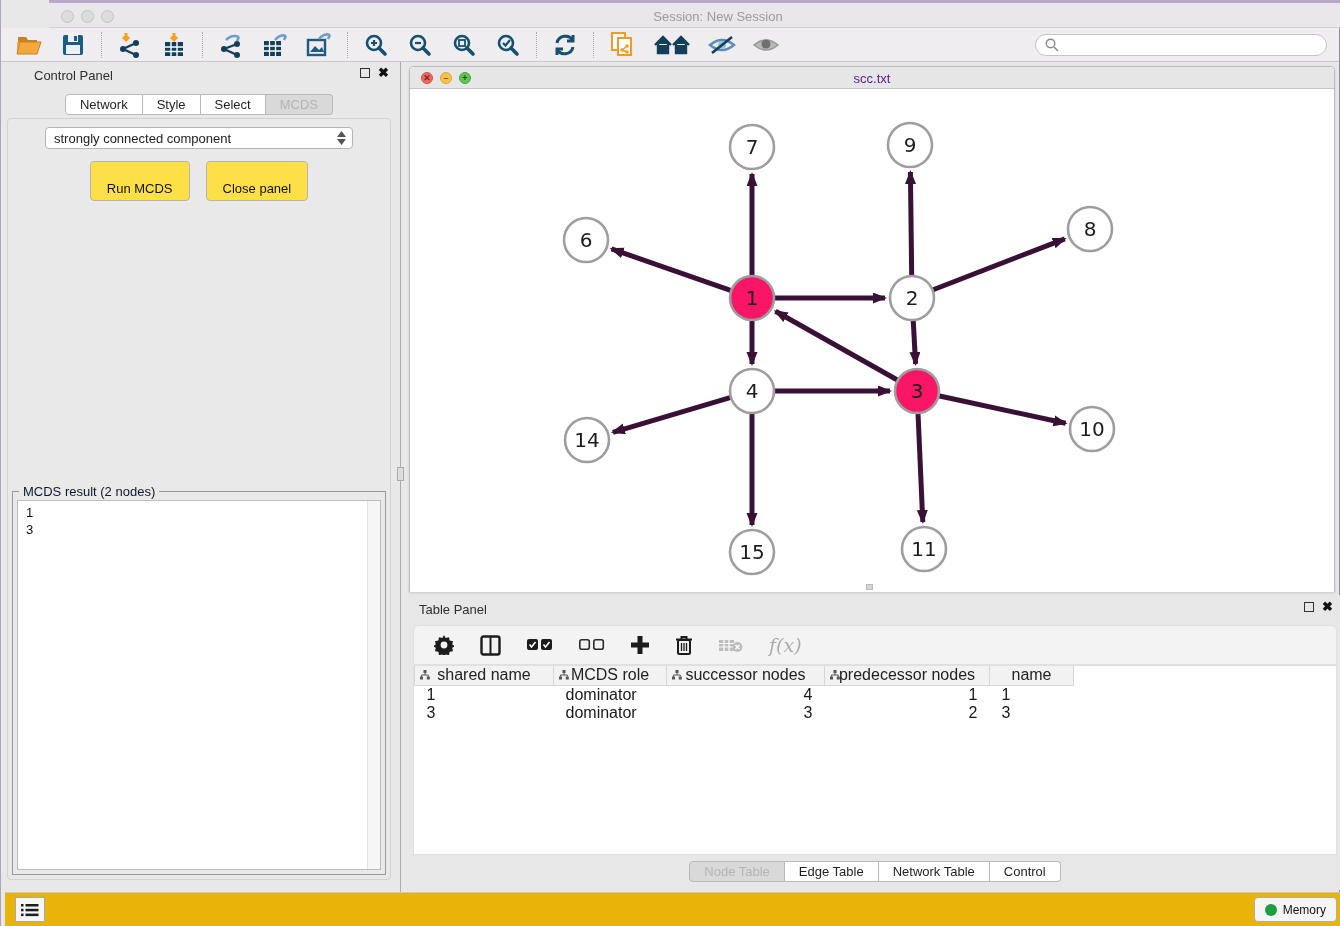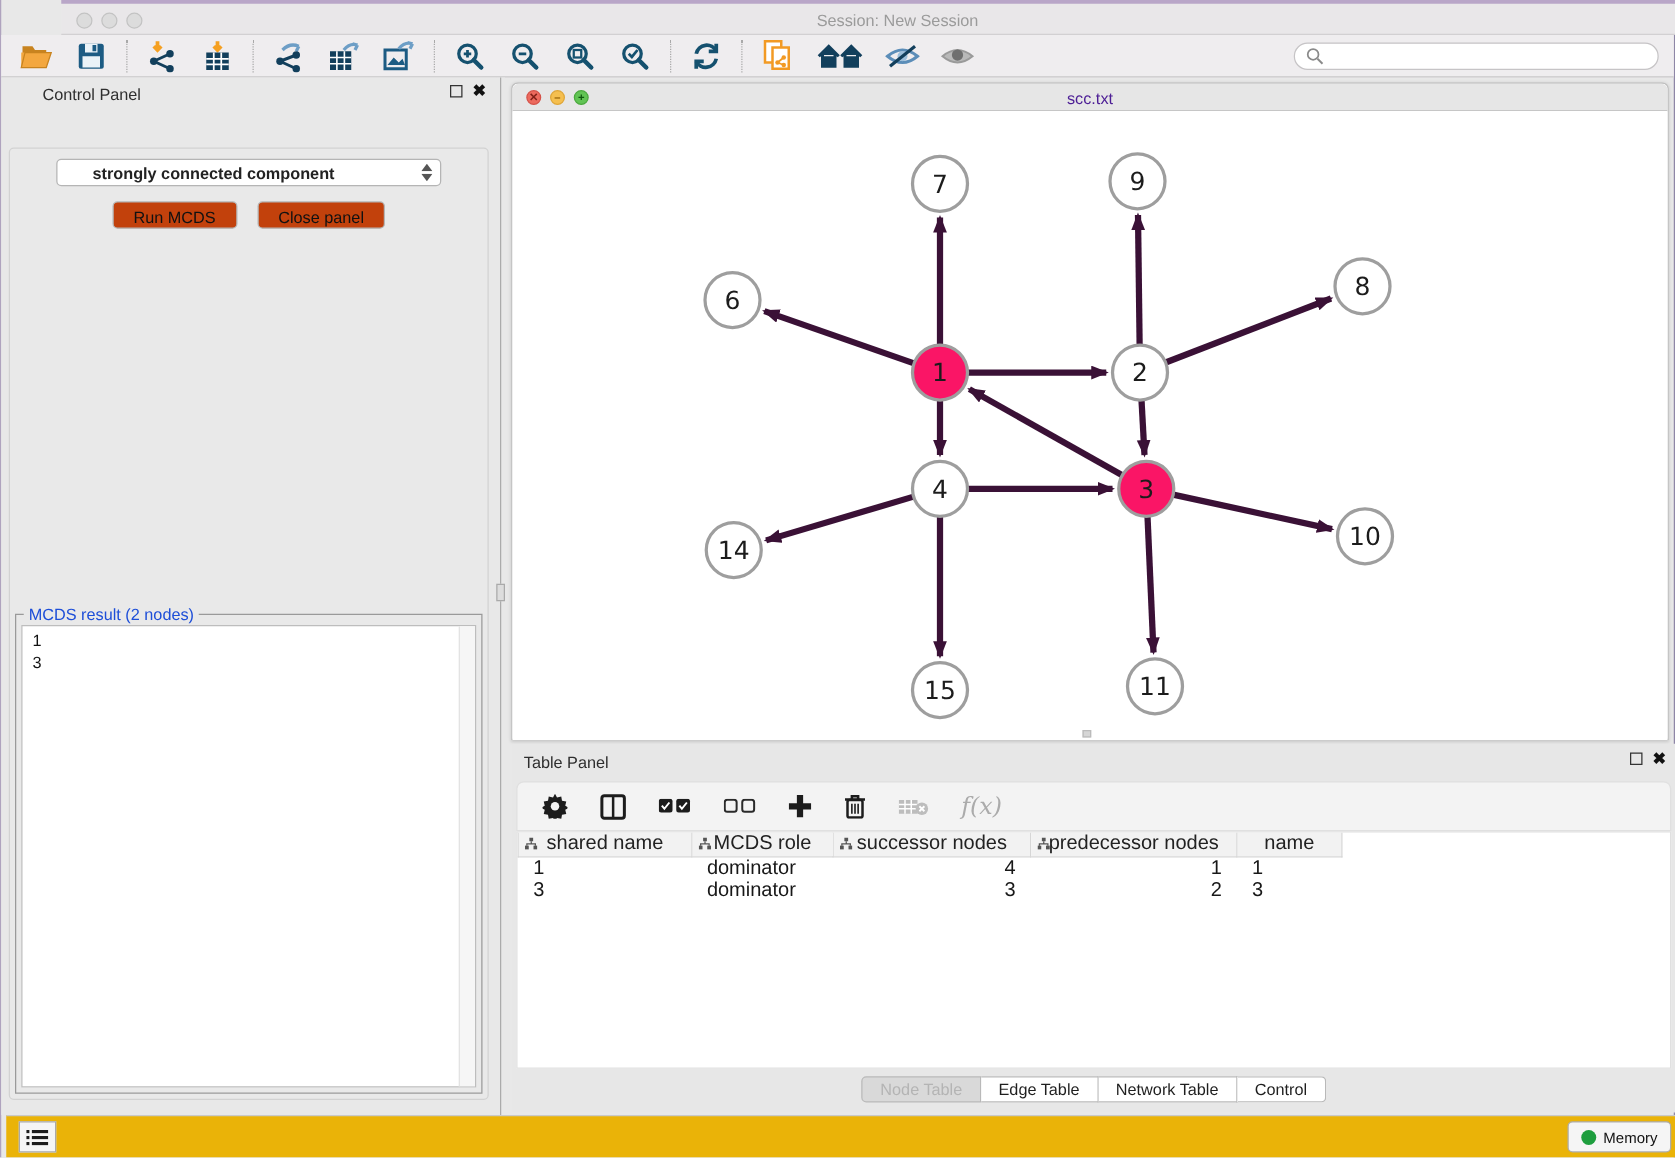--- a/index.html
+++ b/index.html
@@ -30,28 +30,28 @@
   .close-ic { font-size:13px; font-weight:bold; color:#111; line-height:10px; }
 
   .tabrow { display:flex; justify-content:center; margin-top:6px; }
   .tab { height:21px; padding:2px 14px; font-size:13px; background:#fff; border:1px solid #B9B9B9; border-left:none; color:#1F1F1F; display:flex; align-items:center; }
   .tab:first-child { border-left:1px solid #B9B9B9; border-radius:4px 0 0 4px; }
   .tab:last-child { border-radius:0 4px 4px 0; }
   .tab.selected { background:#D9D9D9; color:#B4B4B4; }
 
   .cp-content { position:absolute; left:6px; right:6px; top:56px; bottom:12px; background:#E9E9E9; border:1px solid #D2D2D2; border-radius:4px; }
   .opt-label { text-align:center; margin-top:22px; font-size:13px; color:#1E1E1E; }
-  .dropdown { margin:8px auto 0 auto; width:308px; height:22px; background:#fff; border:1px solid #B5B5B5; border-radius:4px; display:flex; align-items:center; font-size:13px; padding-left:28px; position:relative;font-weight:bold; }
+  .dropdown { margin:8px auto 0 auto; width:308px; height:22px; background:#fff; border:1px solid #B5B5B5; border-radius:4px; display:flex; align-items:center; font-size:13px; padding-left:8px; position:relative; }
   .dd-spin { position:absolute; right:4px; top:2px; width:14px; height:16px; display:flex; flex-direction:column; align-items:center; justify-content:center; color:#444; }
   .dd-spin svg { display:block; }
   .btnrow { display:flex; justify-content:center; gap:16px; margin-top:12px; }
-  .mac-btn { height:22px; padding:4px 16px; font-size:13px; background:#c2410c; border:1px solid #B5B5B5; border-radius:4px; color:#111; }
+  .mac-btn { height:22px; padding:19px 16px; font-size:13px; background:#fde047; border:1px solid #B5B5B5; border-radius:4px; color:#111; }
 
   .result-fieldset { position:absolute; left:4px; right:4px; top:372px; bottom:4px; border:1px solid #9A9A9A; background:#E9E9E9; }
-  .result-legend { position:absolute; top:-8px; left:6px; background:#E9E9E9; padding:0 4px; font-size:13px; color:#1d4ed8; }
+  .result-legend { position:absolute; top:-8px; left:6px; background:#E9E9E9; padding:0 4px; font-size:13px; color:#0f172a; }
   .result-inner { position:absolute; left:4px; right:4px; top:8px; bottom:4px; background:#fff; border:1px solid #BDBDBD; }
   .result-text { position:absolute; left:0; top:0; right:14px; bottom:0; padding:3px 8px; font-size:13px; line-height:17px; white-space:pre; color:#111; }
   .result-scroll { position:absolute; right:0; top:0; bottom:0; width:13px; background:#F6F6F6; border-left:1px solid #E3E3E3; }
 
   
   .vdivider { position:absolute; left:396px; top:62px; width:7px; height:830px; background:#E8E8E8; }
   .vdivider .line { position:absolute; left:3px; top:0; bottom:0; width:1px; background:#ABABAB; }
   .vdivider .grip { position:absolute; left:0; top:405px; width:7px; height:14px; background:#DDD; border:1px solid #AAA; }
 
   
@@ -248,20 +248,26 @@
   </div>
 
   <div class="control-panel">
     <div class="panel-header">
       <span class="ph-title">Control Panel</span>
       <span class="ph-icons">
         <span class="float-ic"></span>
         <span class="close-ic">✖</span>
       </span>
     </div>
+    <div class="tabrow" id="cp-tabs">
+        <div class="tab">Network</div>
+        <div class="tab">Style</div>
+        <div class="tab">Select</div>
+        <div class="tab selected">MCDS</div>
+      </div>
     <div class="cp-content">
       <div class="dropdown">
         <span>strongly connected component</span>
         <span class="dd-spin">
           <svg width="9" height="6" viewBox="0 0 9 6">
               <path d="M4.5 0L9 6H0z" fill="#555"></path>
             </svg>
           <svg width="9" height="6" viewBox="0 0 9 6" style="margin-top:2px">
               <path d="M4.5 6L0 0h9z" fill="#555"></path>
             </svg>

